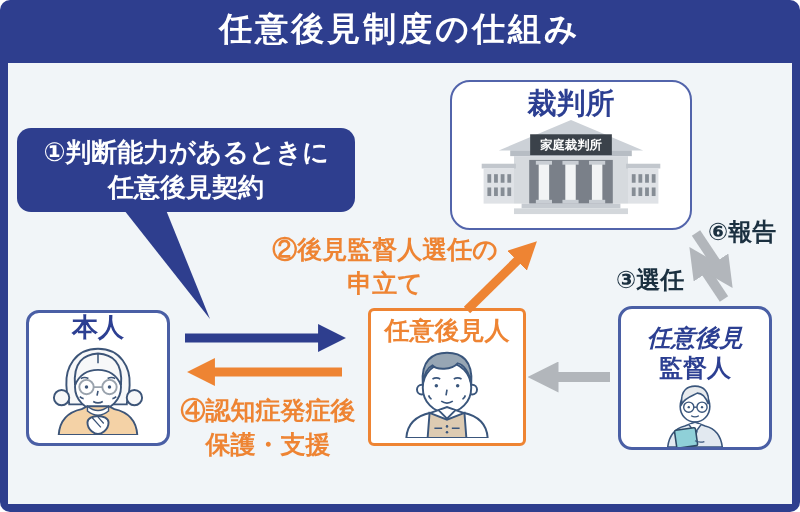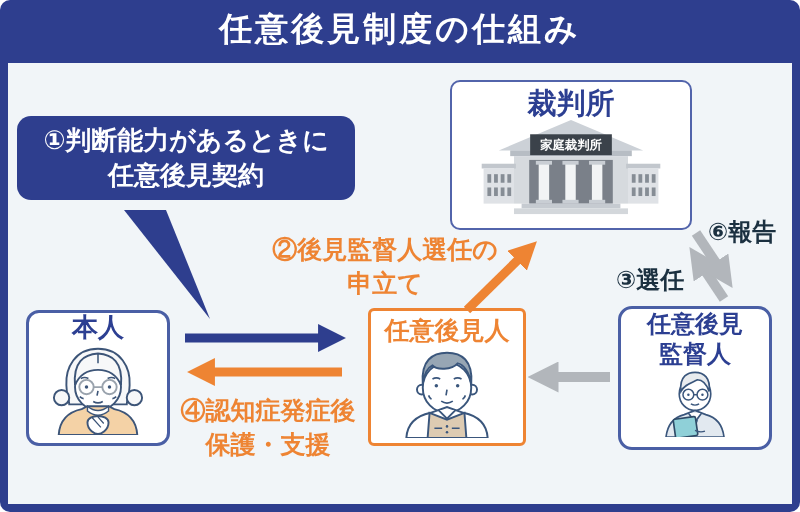--- a/index.html
+++ b/index.html
@@ -11,35 +11,35 @@
          border-radius:10px;overflow:hidden;
          font-family:"Liberation Sans","DejaVu Sans",sans-serif;}
   .title-band{position:absolute;left:0;top:0;width:800px;height:58px;
               display:flex;align-items:center;justify-content:center;}
   .title-band h1{margin:0;color:#fff;font-size:33px;font-weight:bold;letter-spacing:3px;}
   .canvas{position:absolute;left:8px;top:63px;width:784px;height:441px;background:var(--bg);}
   .abs{position:absolute;}
   .lbl{font-weight:bold;white-space:nowrap;}
   .lbl.orange{color:var(--orange);font-family:Liberation Mono, monospace;}
   .lbl.dark{color:var(--dark);}
-  .bubble{left:9px;top:53px;width:338px;height:84px;background:var(--navy);
+  .bubble{left:9px;top:65px;width:338px;height:84px;background:var(--navy);
           border-radius:14px;display:flex;flex-direction:column;align-items:center;
           justify-content:center;z-index:2;}
   .bubble div{color:#fff;font-weight:bold;font-size:26px;line-height:35px;white-space:nowrap;}
   .wbox{background:#fff;display:flex;flex-direction:column;align-items:center;}
-  .court{left:442px;top:17px;width:238px;height:146px;border:2px solid #5264ab;border-radius:10px;}
+  .court{left:442px;top:17px;width:238px;height:146px;border:2px solid #5264ab;border-radius:20px;}
   .court .bt{font-size:29px;margin-top:5px;}
   .bt{font-weight:bold;color:var(--navy-text);line-height:1.15;white-space:nowrap;}
   .principal{left:18px;top:247px;width:138px;height:130px;border:3px solid #4a5fa5;border-radius:13px;}
   .principal .bt{font-size:26px;}
   .guardian{left:360px;top:245px;width:152px;height:132px;border:3px solid var(--orange);border-radius:6px;}
   .guardian .bt{font-size:25px;margin-top:5px;color:var(--orange);}
   .supervisor{left:610px;top:243px;width:148px;height:138px;border:3px solid #4a5fa5;border-radius:14px;}
   .supervisor .bt{font-size:24px;line-height:30px;}
-  .supervisor .bt:first-of-type{margin-top:0;}
+  .supervisor .bt:first-of-type{margin-top:14px;font-style:italic;}
   .l2{left:252px;top:172px;width:250px;text-align:center;font-size:25px;line-height:34px;}
   .l3{left:608px;top:201px;font-size:24px;}
   .l4{left:105px;top:333px;width:310px;text-align:center;font-size:25px;line-height:34px;}
   .l5{left:520px;top:267px;width:90px;text-align:center;font-size:24px;}
   .l6{left:700px;top:153px;font-size:24px;}
   svg{display:block;}
   .arrow-layer{left:0;top:0;z-index:1;}
 </style>
 </head>
 <body>

